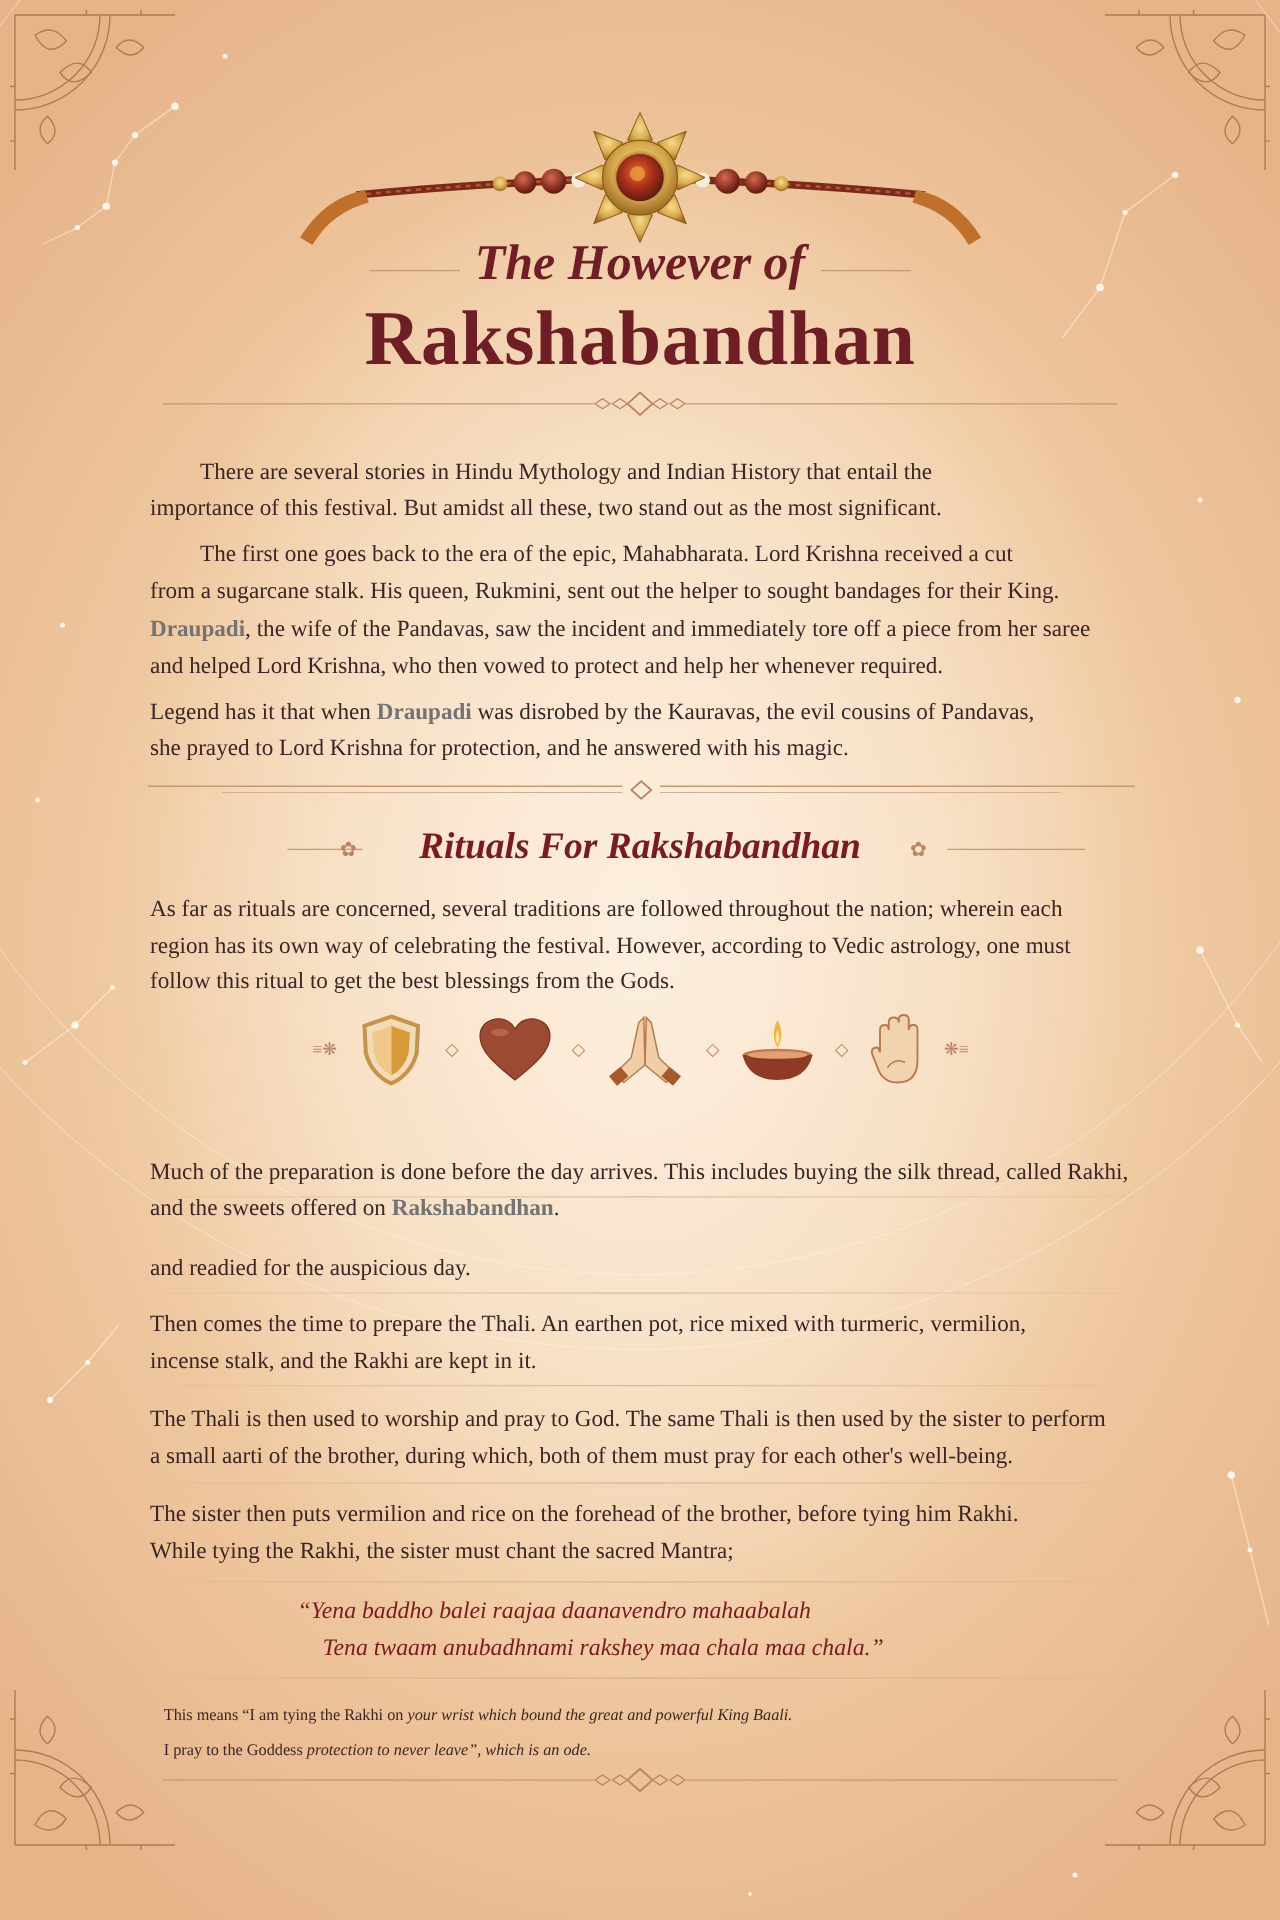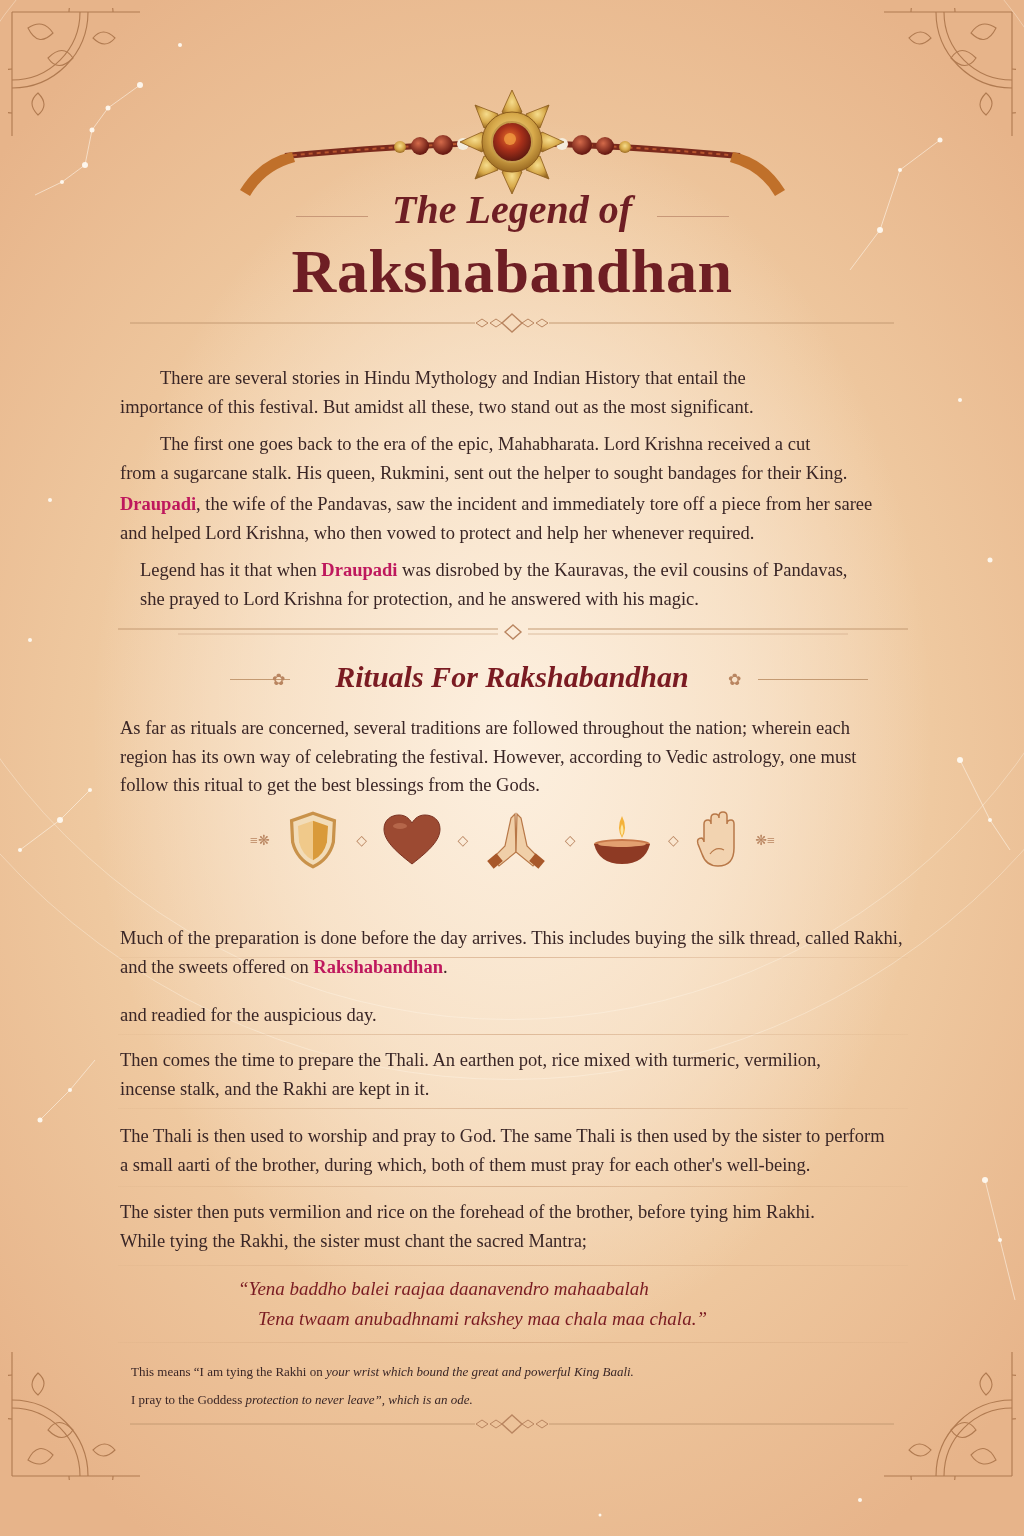--- a/index.html
+++ b/index.html
@@ -30,21 +30,21 @@
   }
   .title-line { position: absolute; top: 216px; height: 1px; width: 72px; background: #c89878; }
   .title-big {
     position: absolute; top: 236px; left: 0; width: 1024px; text-align: center;
     font-size: 62px; color: #6e1e24; letter-spacing: 0.5px;
   }
   .divider { position: absolute; left: 130px; width: 764px; height: 20px; }
   .divider svg { width: 100%; height: 100%; }
 
   .para { position: absolute; font-size: 18.5px; line-height: 29px; color: #3a2626; }
-  .para b { color: #be185d; font-weight: bold; }
+  .para b { color: #737373; font-weight: bold; }
 
   .section-title {
     position: absolute; top: 660px; left: 0; width: 1024px; text-align: center;
     font-style: italic; font-size: 30px; color: #7a1b22;
   }
   .icon-row { position: absolute; top: 808px; left: 250px; width: 525px; height: 64px; display: flex; align-items: center; justify-content: space-between; }
   .icon-row .orn { color: #b98560; font-size: 14px; }
   .icon { width: 56px; height: 60px; display: flex; align-items: center; justify-content: center; }
   .icon svg { width: 100%; height: 100%; }
 
@@ -206,21 +206,21 @@
       </g>
       <circle r="30" fill="url(#gold)" stroke="#8a5a1a" stroke-width="1"></circle>
       <circle r="20" fill="url(#gem)" stroke="#c49a4a" stroke-width="2"></circle>
       <circle r="6" cx="-2" cy="-3" fill="#f09a40" opacity="0.8"></circle>
     </g>
   </svg>
 </div>
 
 <div class="title-line" style="left:296px;"></div>
 <div class="title-line" style="left:657px;"></div>
-<h2 class="title-small">The Legend of</h2>
+<h2 class="title-small">The However of</h2>
 <h1 class="title-big">Rakshabandhan</h1>
 
 <div class="divider" style="top:313px;">
   <svg viewBox="0 0 764 20" preserveAspectRatio="none">
     <line x1="0" y1="10" x2="345" y2="10" stroke="#c49a72" stroke-width="1"></line>
     <line x1="419" y1="10" x2="764" y2="10" stroke="#c49a72" stroke-width="1"></line>
     <path d="M382 1 L392 10 L382 19 L372 10Z" fill="none" stroke="#b98560" stroke-width="1.4"></path>
     <path d="M360 10 L366 6 L372 10 L366 14Z M392 10 L398 6 L404 10 L398 14Z" fill="none" stroke="#b98560" stroke-width="1"></path>
     <path d="M346 10 L352 6 L358 10 L352 14Z M406 10 L412 6 L418 10 L412 14Z" fill="none" stroke="#b98560" stroke-width="1"></path>
   </svg>
@@ -231,21 +231,21 @@
   <span>importance of this festival. But amidst all these, two stand out as the most significant.</span>
 </p>
 <p class="para" style="left:120px; top:430px; width:820px;">
   <span style="padding-left:40px;">The first one goes back to the era of the epic, Mahabharata. Lord Krishna received a cut</span><br>
   <span>from a sugarcane stalk. His queen, Rukmini, sent out the helper to sought bandages for their King.</span>
 </p>
 <p class="para" style="left:120px; top:490px; width:820px;">
   <b>Draupadi</b><span>, the wife of the Pandavas, saw the incident and immediately tore off a piece from her saree</span><br>
   <span>and helped Lord Krishna, who then vowed to protect and help her whenever required.</span>
 </p>
-<p class="para" style="left:120px; top:556px; width:820px;margin-left:20px;">
+<p class="para" style="left:120px; top:556px; width:820px;">
   <span>Legend has it that when </span><b>Draupadi</b><span> was disrobed by the Kauravas, the evil cousins of Pandavas,</span><br>
   <span>she prayed to Lord Krishna for protection, and he answered with his magic.</span>
 </p>
 
 <div class="divider" style="top:622px; left:118px; width:790px;">
   <svg viewBox="0 0 790 20" preserveAspectRatio="none">
     <line x1="0" y1="7" x2="380" y2="7" stroke="#c49a72" stroke-width="1.2"></line>
     <line x1="60" y1="12" x2="380" y2="12" stroke="#d4b090" stroke-width="0.8"></line>
     <line x1="410" y1="7" x2="790" y2="7" stroke="#c49a72" stroke-width="1.2"></line>
     <line x1="410" y1="12" x2="730" y2="12" stroke="#d4b090" stroke-width="0.8"></line>

